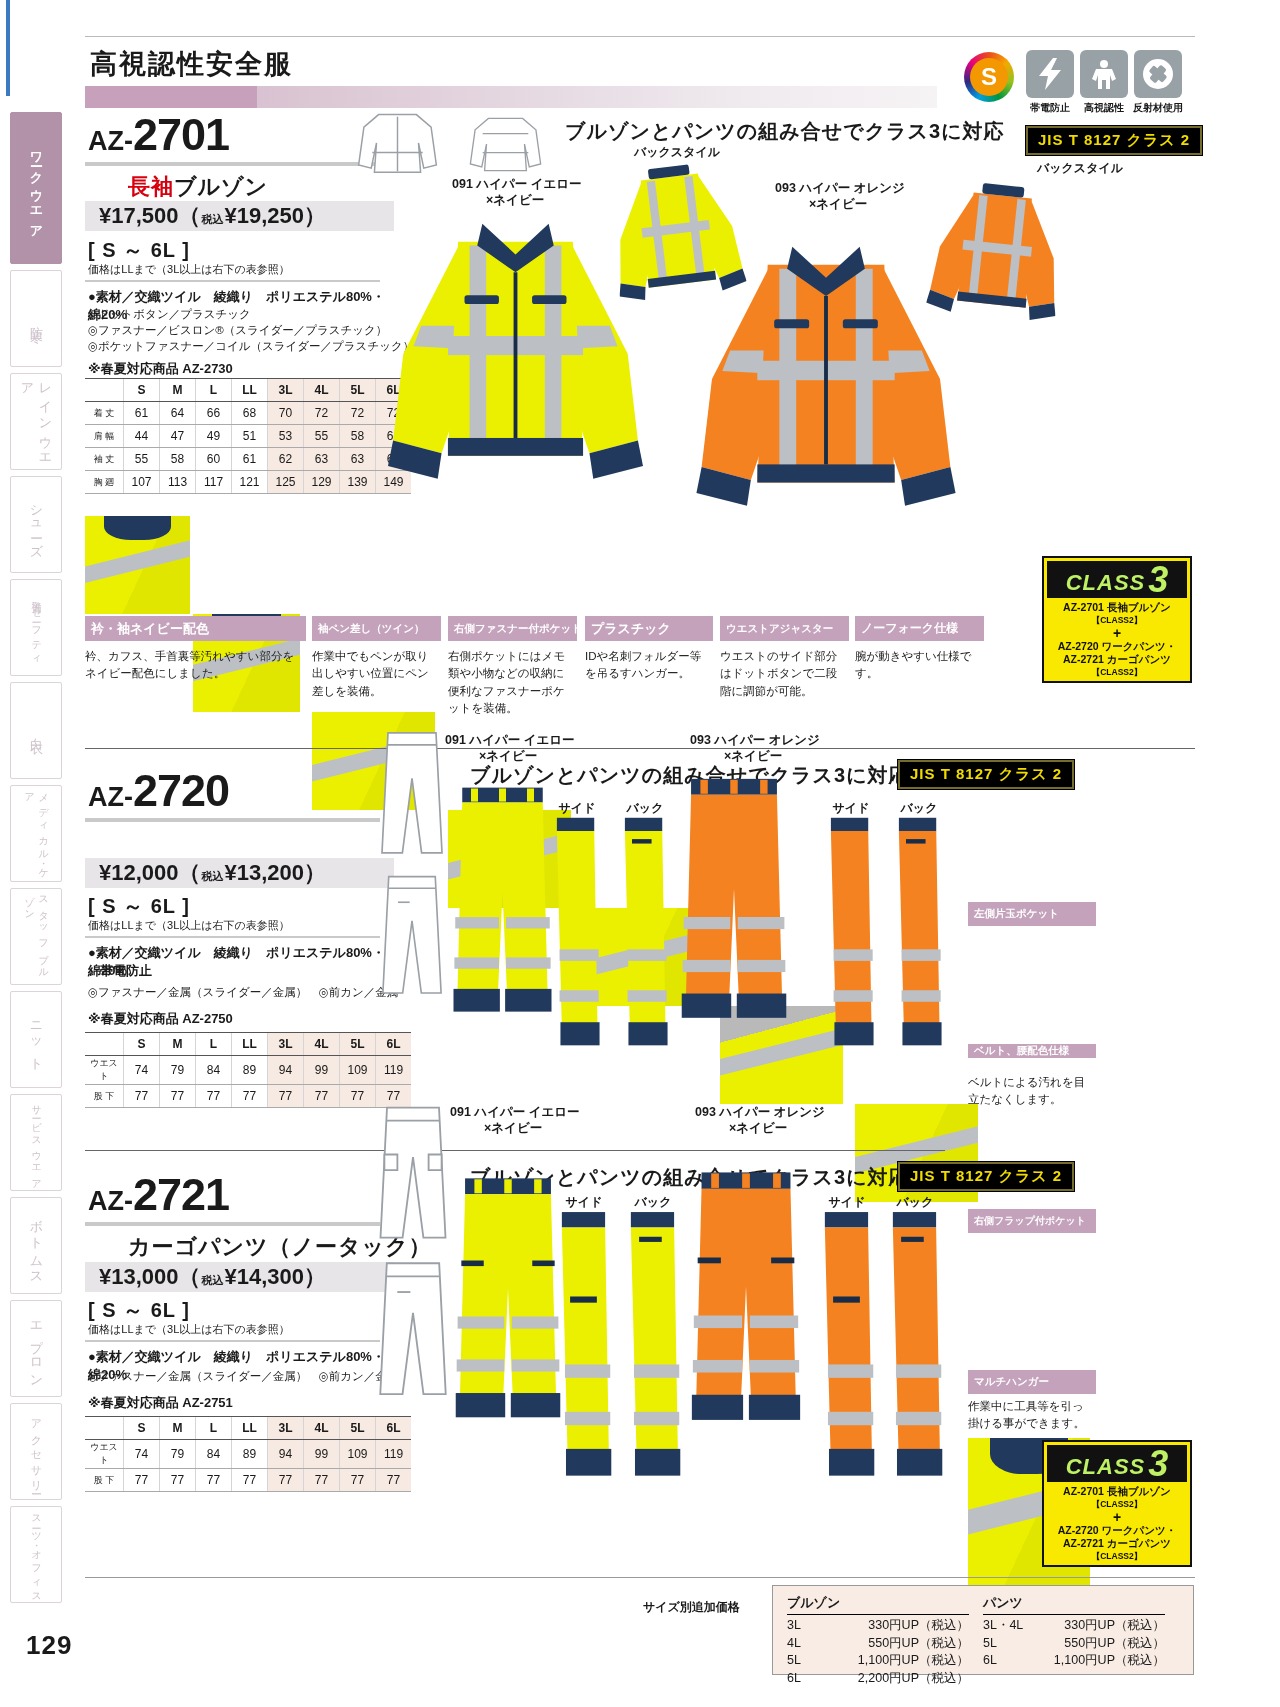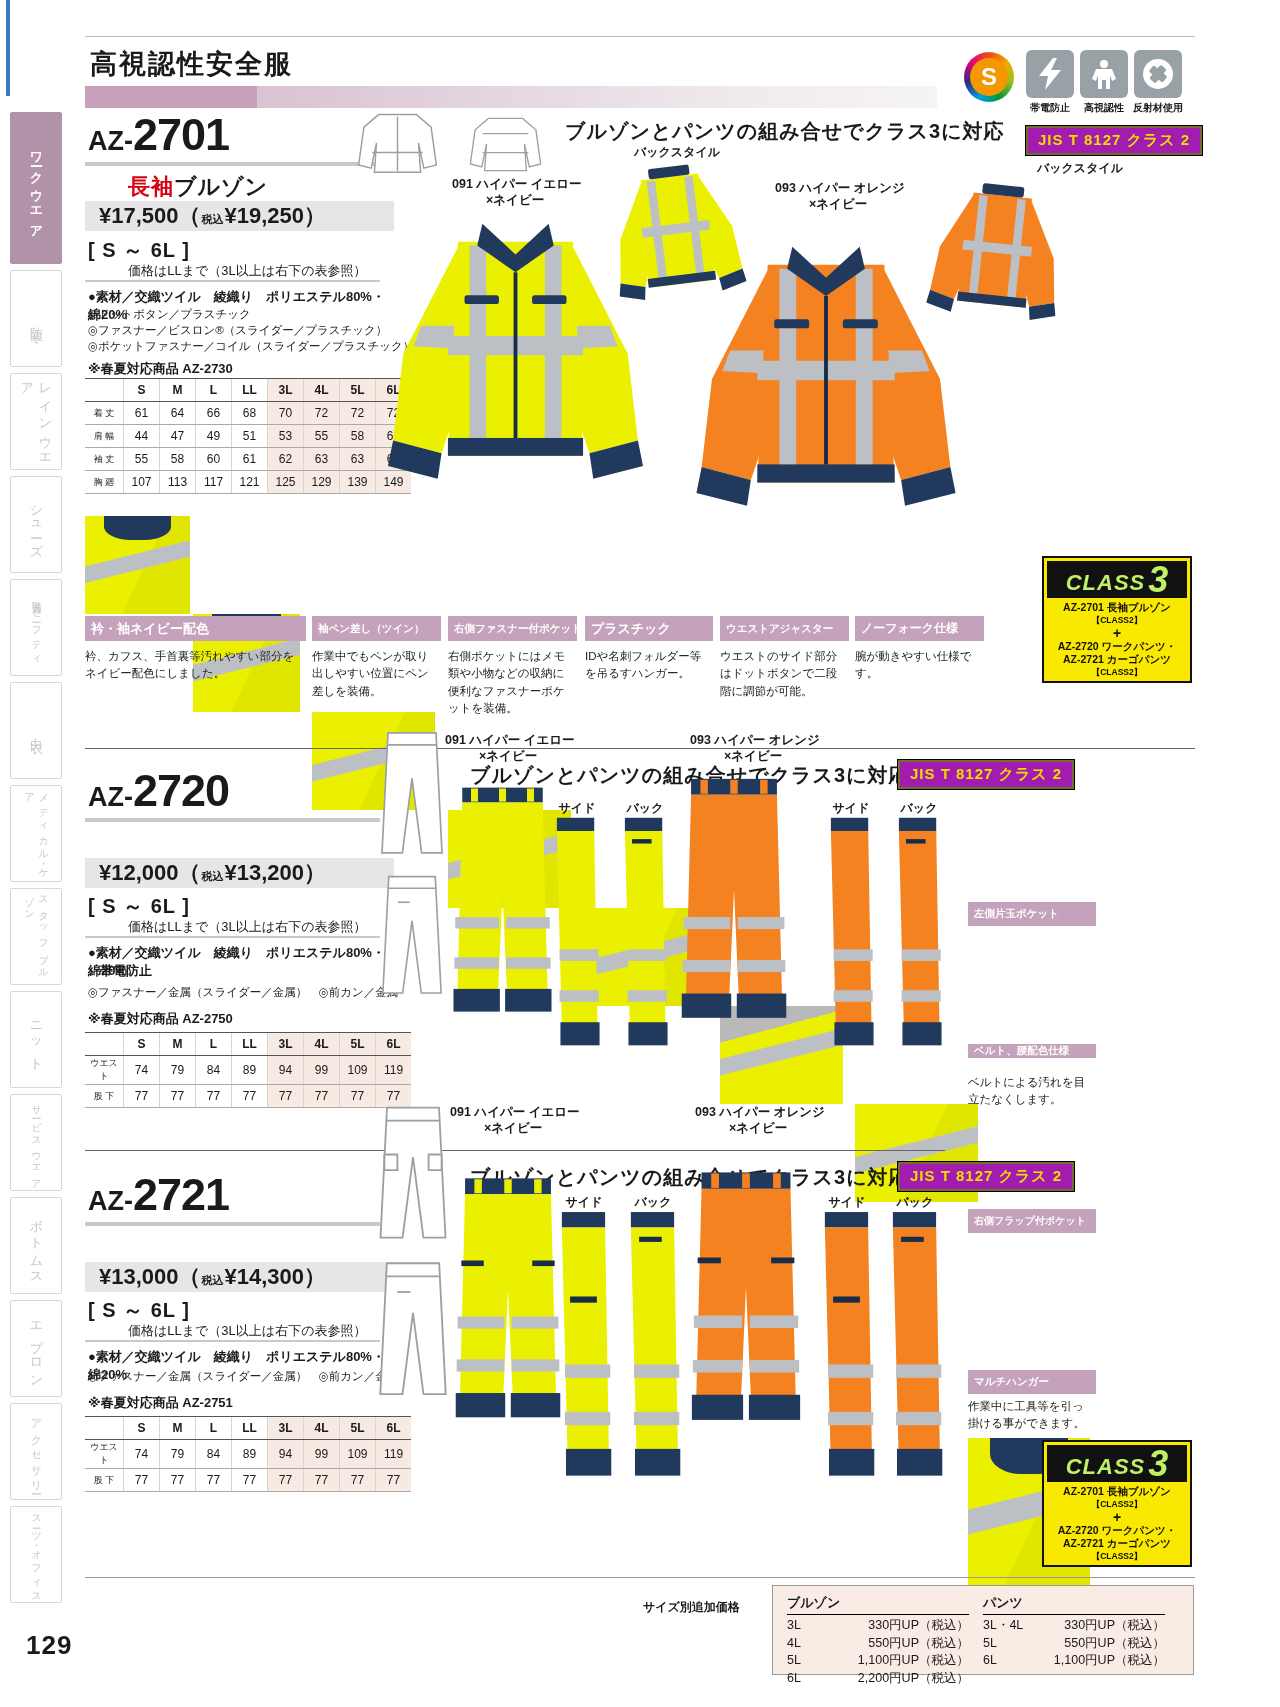--- a/index.html
+++ b/index.html
@@ -20,34 +20,34 @@
   .pink-light{background:linear-gradient(90deg,#d9c2d1,#efeaee 70%,#f6f3f5);}
   .code-title .pfx{font-size:27px;font-weight:bold;}
   .code-title .num{font-size:45px;font-weight:bold;letter-spacing:-1px;}
   .code-title{line-height:1;}
   .prodname{font-size:22px;font-weight:bold;letter-spacing:1px;margin-left:40px;}
   .prodname .red{color:#d7000f;}
   .pricebar{background:#e8e5e9;display:flex;align-items:center;padding-left:14px;}
   .pricebar .yen{font-size:22px;font-weight:bold;letter-spacing:0px;}
   .pricebar .tax{font-size:11px;font-weight:bold;margin:6px 1px 0 1px;}
   .range{font-size:20px;font-weight:bold;letter-spacing:1px;}
-  .note{font-size:13px;margin-left:40px;}
+  .note{font-size:11px;}
   .material{font-size:13px;font-weight:bold;}
   .detail{font-size:11.5px;line-height:1.45;}
   .season{font-size:13px;font-weight:bold;}
   
   .size-table table{border-collapse:collapse;}
   .size-table th,.size-table td{width:33px;height:20px;text-align:center;font-size:12px;
       border-bottom:1px solid #aaa;border-left:1px solid #d5d5d5;background:#fff;}
   .size-table th{border-top:1px solid #555;border-bottom:1px solid #555;font-weight:bold;}
   .size-table .rl{width:36px;font-size:9px;font-weight:normal;border-left:none;text-align:center;letter-spacing:0;}
   .size-table .hl{background:#f7eae2;}
   
   .headline{font-size:20px;font-weight:bold;letter-spacing:1px;}
-  .jis{background:#a21caf;color:#f2dc00;font-weight:bold;font-size:15px;letter-spacing:1px;
+  .jis{background:#000000;color:#f2dc00;font-weight:bold;font-size:15px;letter-spacing:1px;
        padding:3px 10px;border:2px solid #756c2d;box-shadow:0 0 0 1px #000;white-space:nowrap;}
   .backstyle{font-size:12px;font-weight:bold;text-align:center;}
   .cw{font-size:12.5px;font-weight:bold;line-height:1.3;}
   .cw .cwsub{padding-left:34px;}
   .view-label{font-size:12px;font-weight:bold;text-align:center;}
   
   .photo{background:linear-gradient(115deg,#eaf000 55%,#e0e600 55%);position:relative;overflow:hidden;}
   .photo::after{content:"";position:absolute;left:-12%;top:38%;width:130%;height:16%;background:#bcc0c4;transform:rotate(-14deg);}
   .photo.nv::before{content:"";position:absolute;left:18%;top:-10%;width:64%;height:34%;background:#20395c;border-radius:0 0 40% 40%;}
   .photo.gr{background:linear-gradient(165deg,#b9b9b9 28%,#eaf000 28%);}
@@ -519,20 +519,21 @@
 
   <div class="abs rule-dark" style="left:85px;top:1150px;width:860px;"></div>
 
   <div class="abs headline" style="left:470px;top:1164px;">ブルゾンとパンツの組み合せでクラス3に対応</div>
   <div class="abs jis" style="left:898px;top:1162px;">JIS T 8127 クラス 2</div>
 
   <div class="abs code-title" style="left:88px;top:1172px;">
     <span class="pfx">AZ-</span><span class="num">2721</span>
   </div>
   <div class="abs hr" style="left:85px;top:1222px;width:295px;height:4px;"></div>
+  <div class="abs prodname" style="left:88px;top:1232px;">カーゴパンツ（ノータック）</div>
   <div class="abs pricebar" style="left:85px;top:1262px;width:295px;height:30px;">
     <span class="yen">¥13,000（</span>
       <span class="tax">税込</span>
       <span class="yen">¥14,300）</span>
   </div>
   <div class="abs range" style="left:88px;top:1297px;">[ S ～ 6L ]</div>
   <div class="abs note" style="left:88px;top:1322px;">価格はLLまで（3L以上は右下の表参照）</div>
   <div class="abs hr" style="left:85px;top:1340px;width:295px;"></div>
   <div class="abs material" style="left:88px;top:1348px;width:300px;">●素材／交織ツイル　綾織り　ポリエステル80%・綿20%</div>
   <div class="abs detail" style="left:88px;top:1368px;">◎ファスナー／金属（スライダー／金属）　◎前カン／金属</div>

